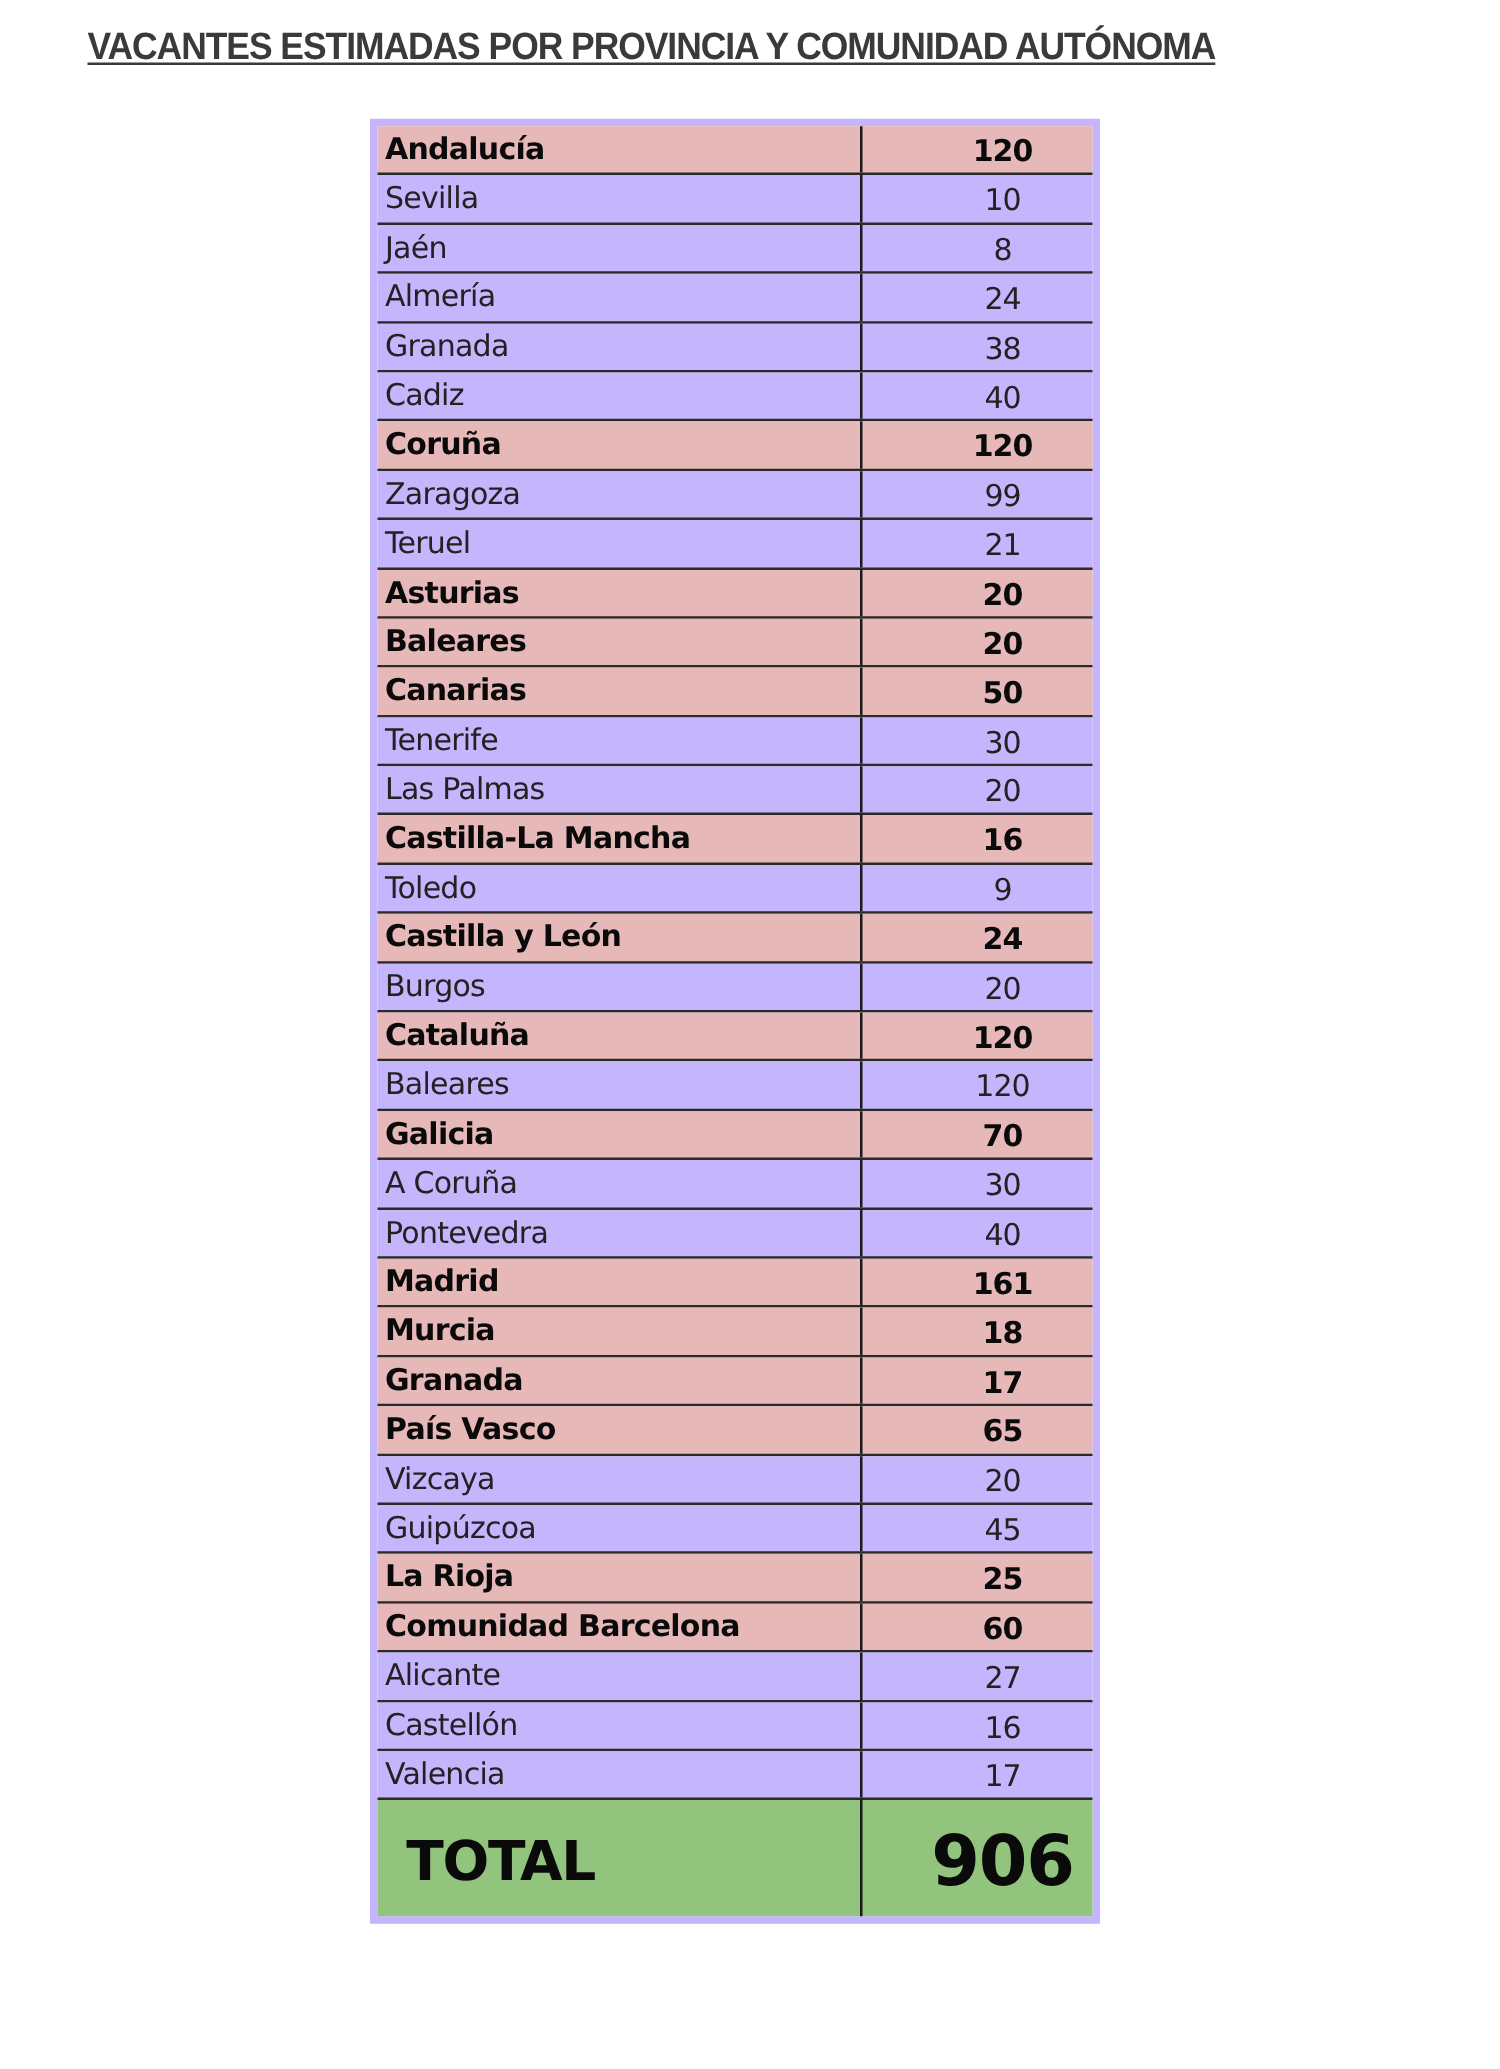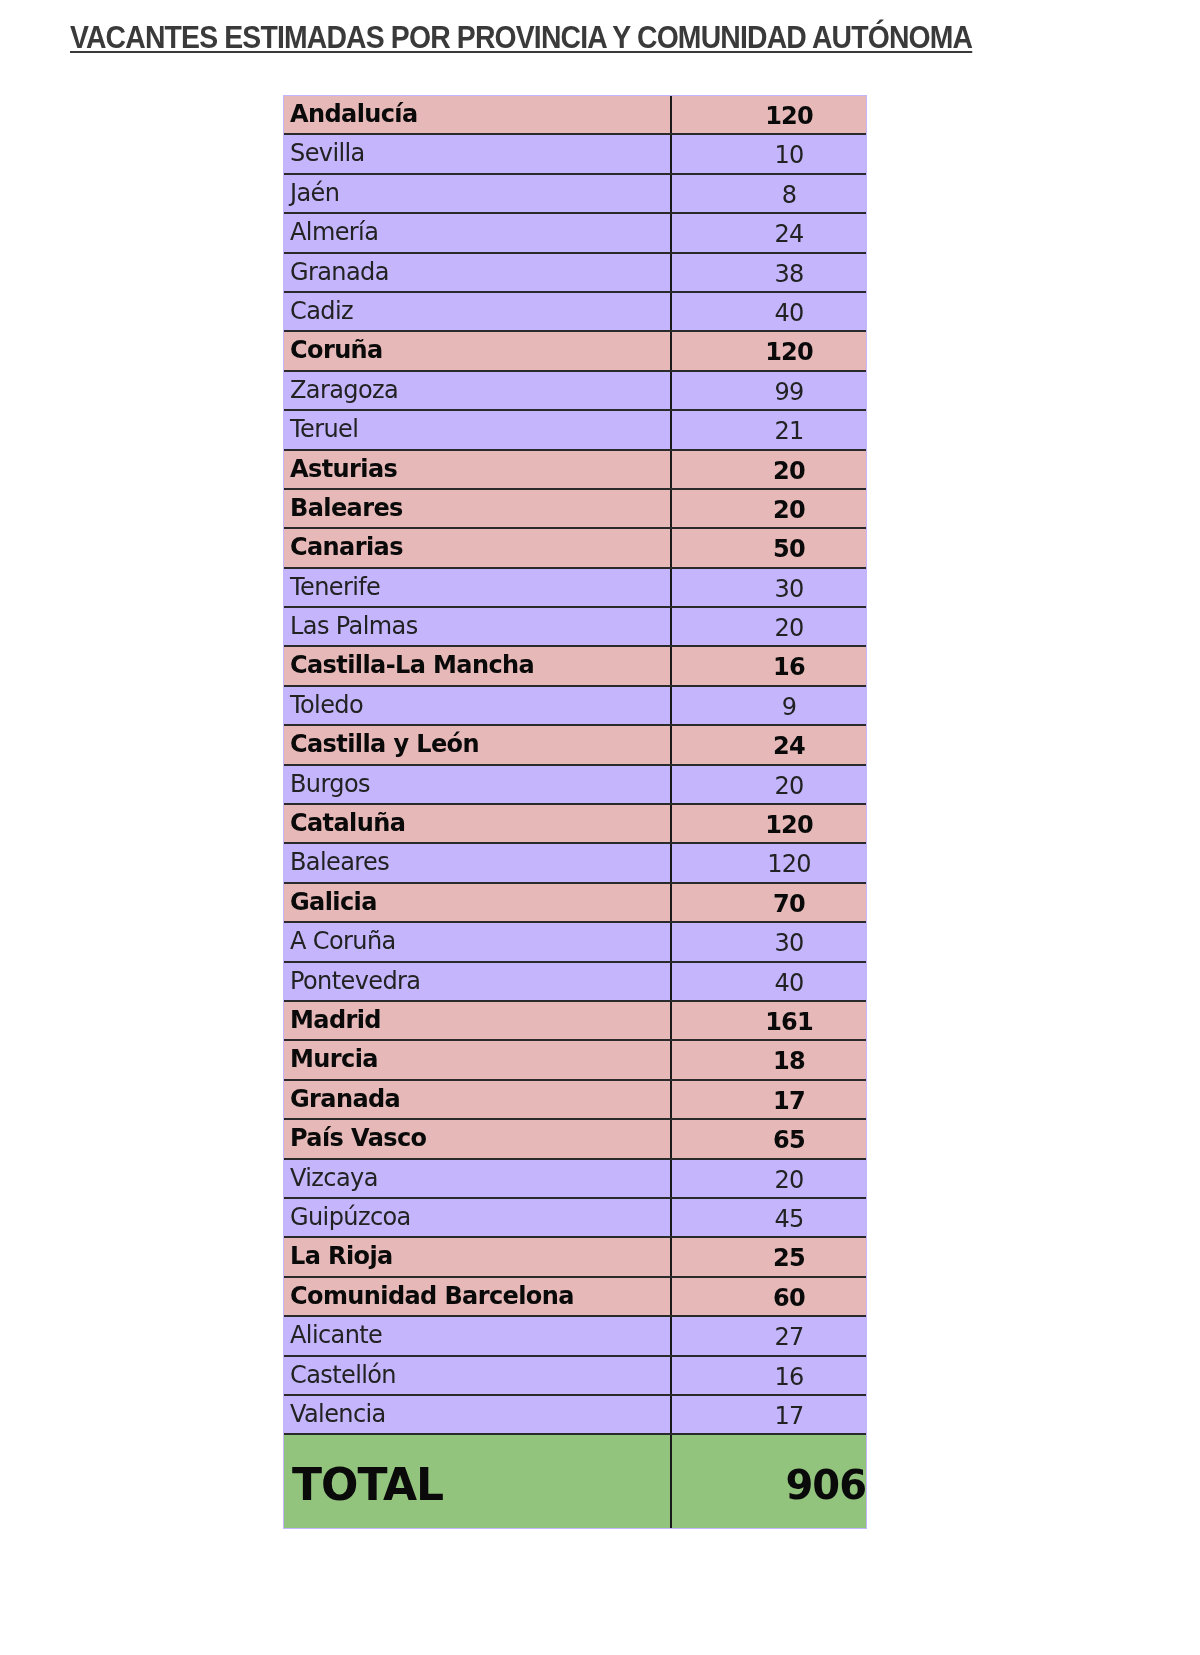--- a/index.html
+++ b/index.html
@@ -28,24 +28,24 @@
       color: #3a3a3a;
       text-decoration: underline;
       text-decoration-thickness: 2px;
       text-underline-offset: 3px;
       white-space: nowrap;
       transform: scaleX(0.93);
       transform-origin: left top;
     }
     .table {
       position: absolute;
-      left: 283px;
+      left: 296px;
       top: 95px;
       width: 584px;
-      border: 1px solid #c4b5fd;
+      border: 6px solid #c4b5fd;
       box-sizing: border-box;
     }
     .row {
       display: flex;
       height: 39.4px;
       box-sizing: border-box;
       border-bottom: 2px solid #2a2a2a;
       background: #c4b5fd;
     }
     .row.region {
@@ -80,31 +80,30 @@
     }
     .row.total {
       height: 93px;
       background: #93c47d;
       border-bottom: none;
     }
     .row.total .cell-name {
       font-size: 44px;
       font-weight: bold;
       line-height: 100px;
-      padding-left: 8px;
+      padding-left: 23px;
       color: #0a0a0a;
       letter-spacing: -1px;
     }
     .row.total .cell-value {
-      font-size: 40px;
+      font-size: 56px;
       font-weight: bold;
       line-height: 100px;
       color: #0a0a0a;
       letter-spacing: -1px;
-      text-align: right;
     }
   </style>
 </head>
 <body>
 
 <h1 class="title">VACANTES ESTIMADAS POR PROVINCIA Y COMUNIDAD AUTÓNOMA</h1>
 
 <div class="table" id="vacancy-table">
 
   <div class="row region">

